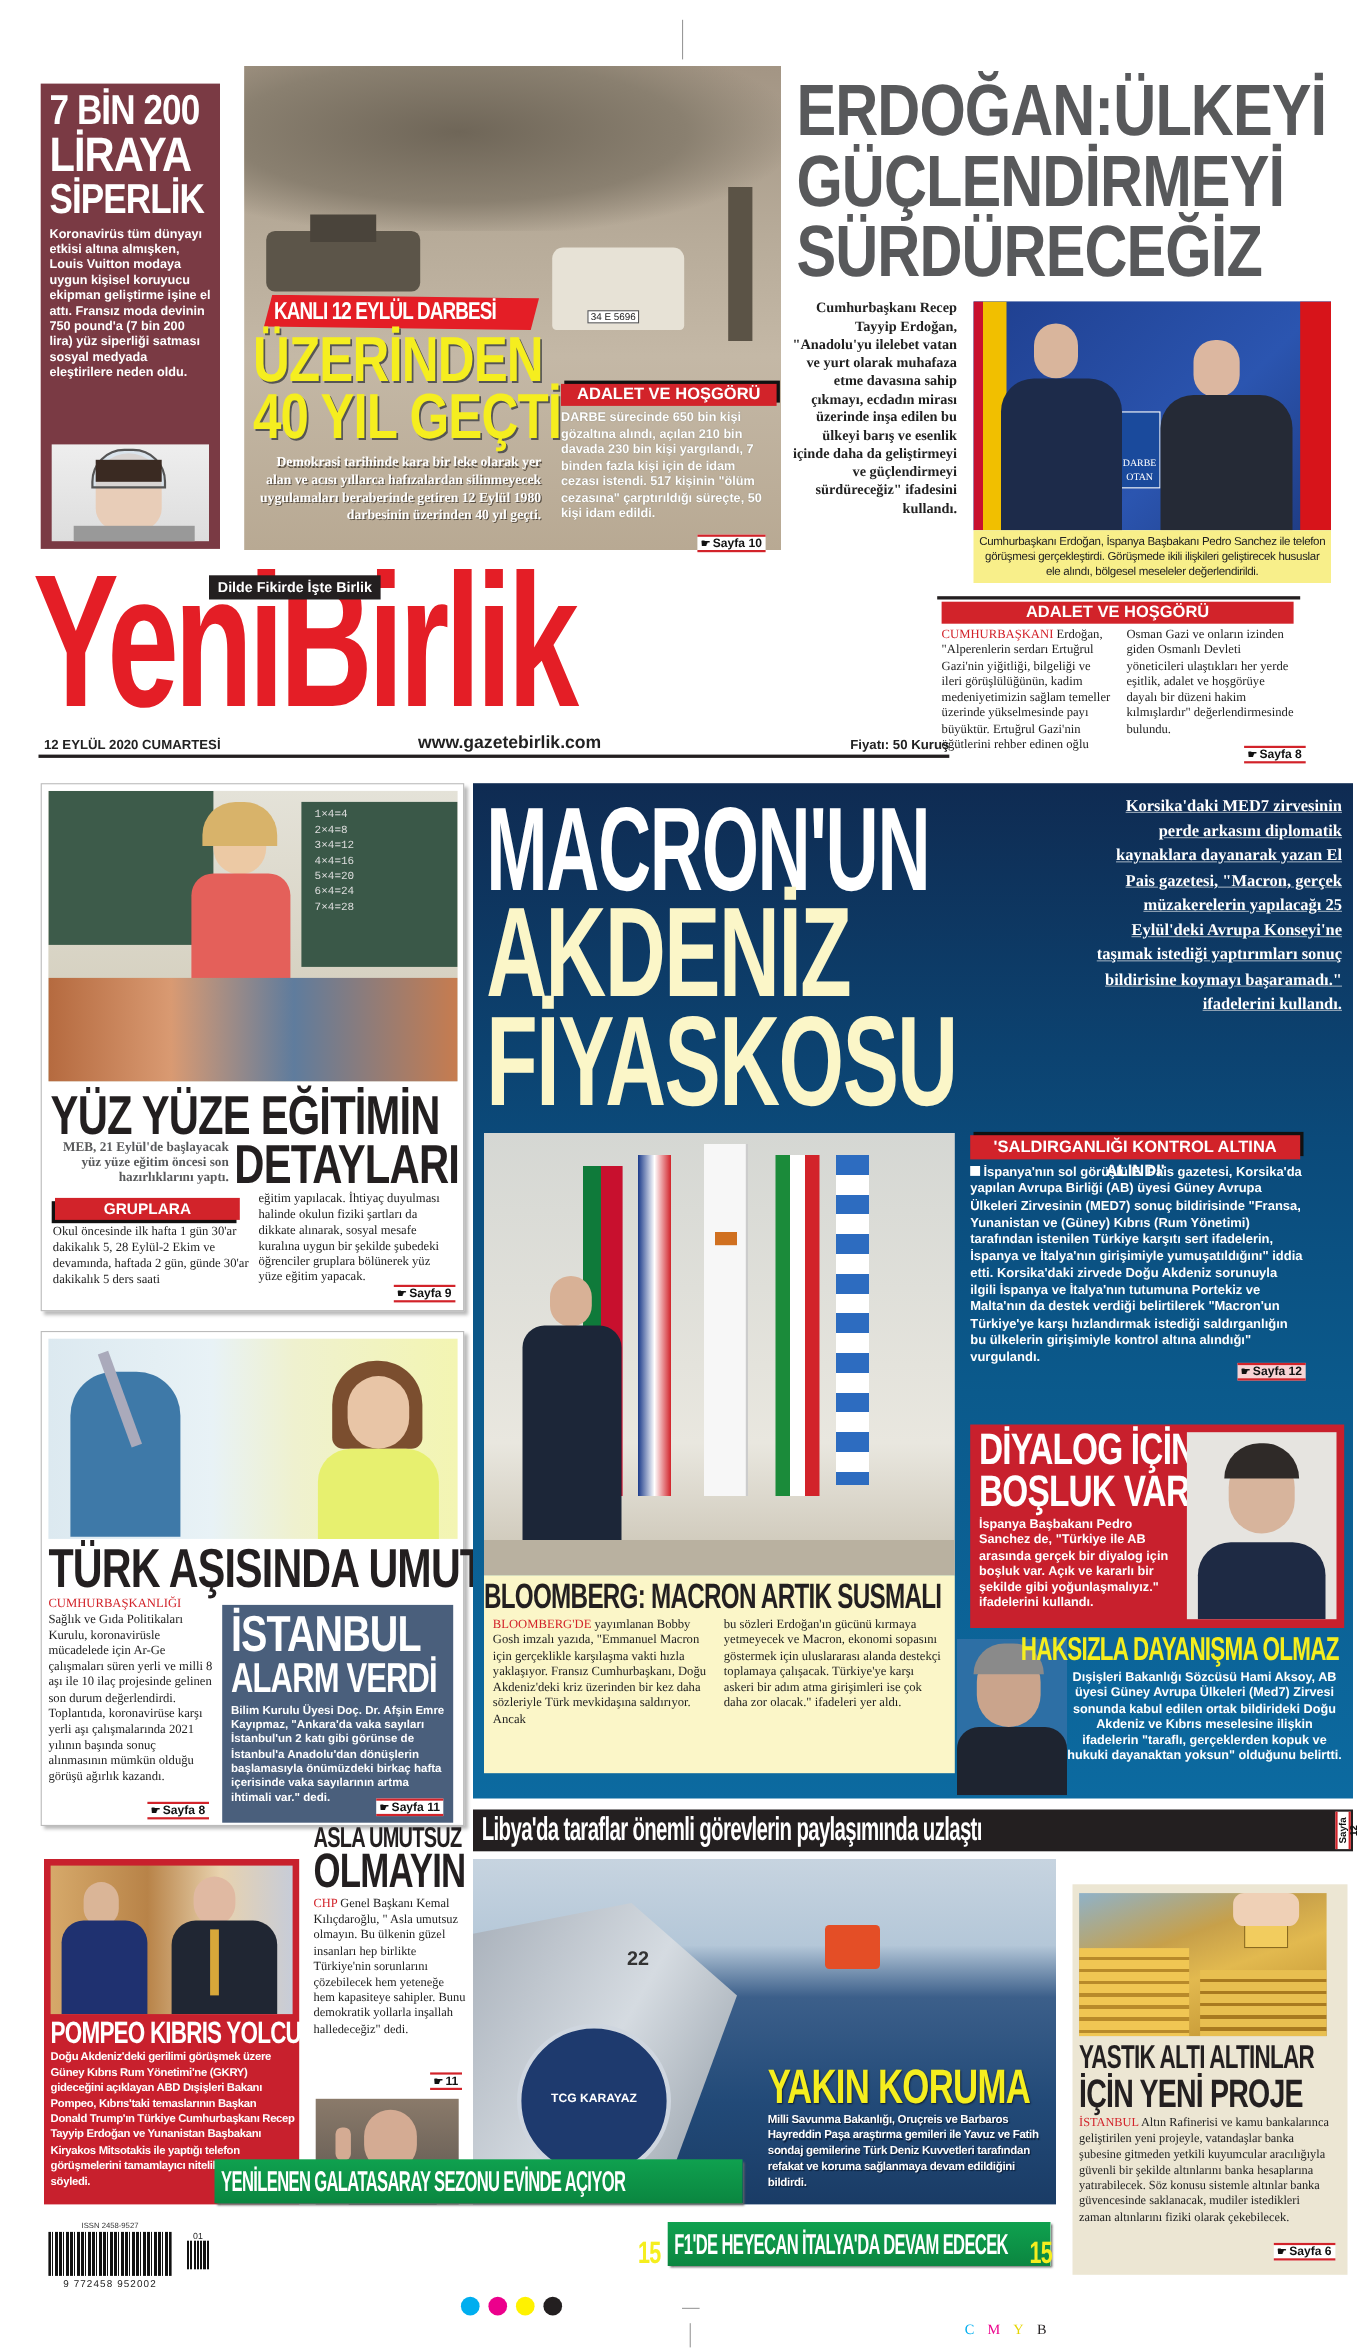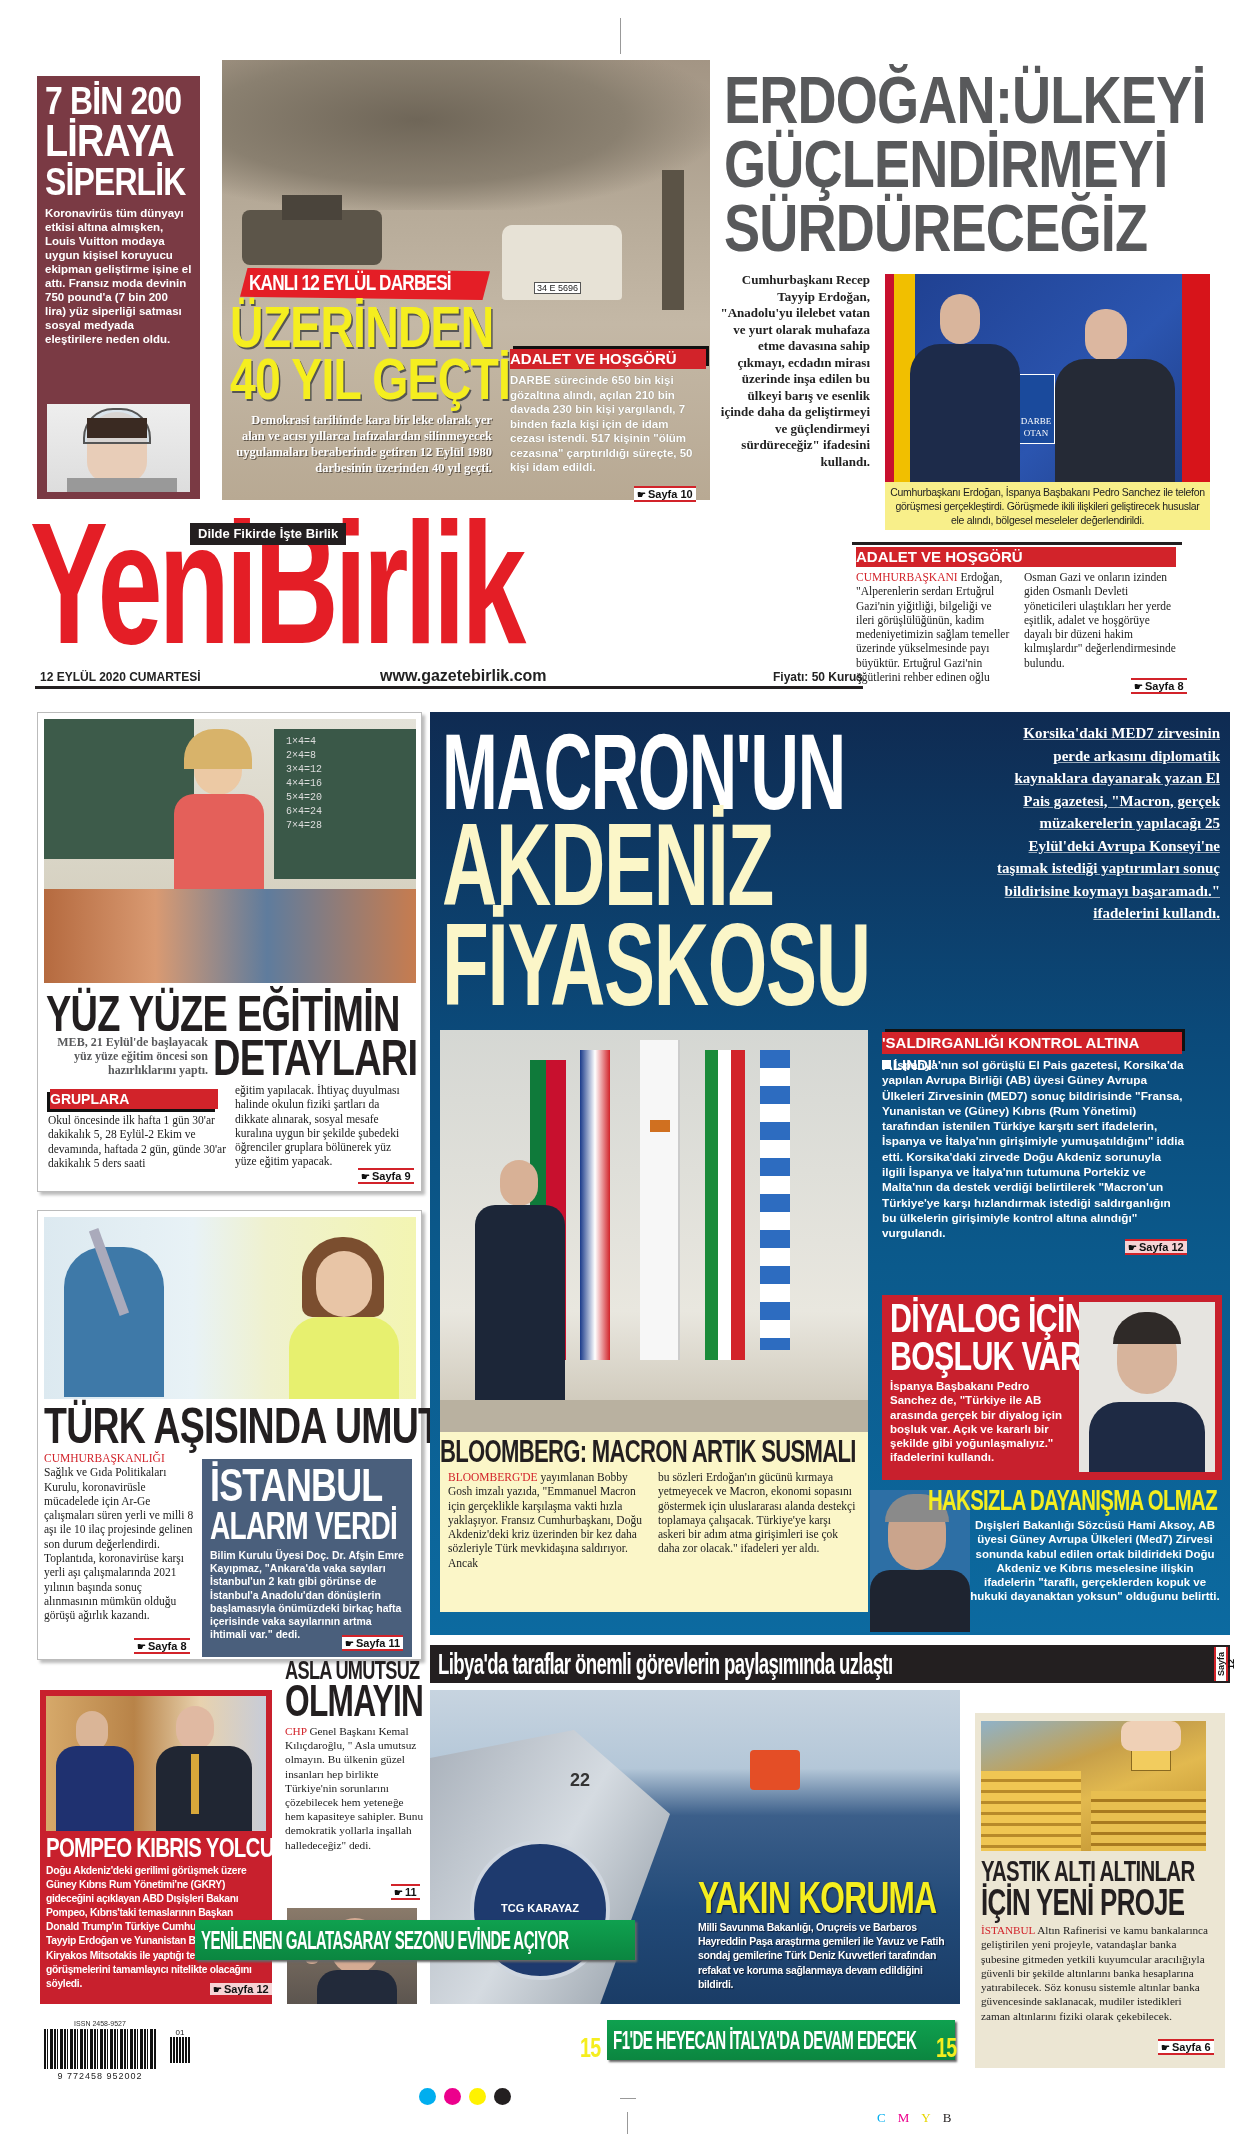--- a/index.html
+++ b/index.html
@@ -4,21 +4,21 @@
 <style>
 *{box-sizing:border-box;margin:0;padding:0}
 body{width:1247px;height:2135px;background:#fff;position:relative;font-family:"Liberation Sans",sans-serif;color:#222;overflow:hidden}
 .abs{position:absolute}
 .cond{font-family:"Liberation Sans",sans-serif;font-weight:700;transform-origin:left top;white-space:nowrap;letter-spacing:-1px}
 .serif{font-family:"Liberation Serif","DejaVu Serif",serif}
 .photo{position:absolute;overflow:hidden}
 .sayfa{display:inline-block;font-family:"Liberation Sans",sans-serif;font-weight:700;font-size:11px;border-top:2px solid #d2232a;border-bottom:2px solid #d2232a;padding:0 3px;background:#fff;color:#111;white-space:nowrap}
 .sayfa.pink{background:#f6d3d5}
 .hand{font-size:10px;margin-right:2px}
-.redtag{background:#d2232a;color:#fff;font-weight:700;box-shadow:3px -3px 0 #111}
+.redtag{background:#d2232a;color:#fff;font-weight:700;text-align:center;box-shadow:3px -3px 0 #111}
 .crop{position:absolute;background:#999}
 </style>
 </head>
 <body>
 
 <div class="crop" style="left:620px;top:18px;width:1px;height:36px"></div>
 <div class="crop" style="left:612px;top:64px;width:16px;height:1px"></div>
 
 <div class="abs" style="left:37px;top:76px;width:163px;height:423px;background:#7a3a44;padding:6px 8px">
   <div class="cond" style="color:#fff;font-size:38px;line-height:38px;transform:scaleX(.84)">7 BİN 200</div>
@@ -236,21 +236,21 @@
 <div class="abs" style="left:40px;top:2020px;width:120px;height:62px">
   <div style="font-size:7px;text-align:center;color:#333">ISSN 2458-9527</div>
   <div style="height:40px;margin:2px 4px;background:repeating-linear-gradient(90deg,#111 0 2px,#fff 2px 3px,#111 3px 4px,#fff 4px 6px,#111 6px 9px,#fff 9px 10px)"></div>
   <div style="font-size:9px;text-align:center;letter-spacing:1px">9 772458 952002</div>
 </div>
 <div class="abs" style="left:170px;top:2028px;width:20px;height:40px">
   <div style="font-size:8px;text-align:center">01</div>
   <div style="height:26px;background:repeating-linear-gradient(90deg,#111 0 2px,#fff 2px 3px)"></div>
 </div>
 
-<div class="abs" style="left:195px;top:1920px;width:440px;height:40px;background:linear-gradient(180deg,#0fa14f,#0b8640);box-shadow:2px 2px 2px #666">
+<div class="abs" style="left:195px;top:1963px;width:480px;height:40px;background:linear-gradient(180deg,#0fa14f,#0b8640);box-shadow:2px 2px 2px #666">
   <div class="cond" style="position:absolute;left:6px;top:5px;color:#fff;font-size:26px;line-height:30px;transform:scaleX(.58)">YENİLENEN GALATASARAY SEZONU EVİNDE AÇIYOR</div>
 </div>
 <div class="abs cond" style="left:580px;top:2034px;color:#f5ee1f;font-size:28px;line-height:28px;transform:scaleX(.7)">15</div>
 <div class="abs" style="left:607px;top:2020px;width:348px;height:40px;background:linear-gradient(180deg,#0fa14f,#0b8640);box-shadow:2px 2px 2px #666">
   <div class="cond" style="position:absolute;left:6px;top:5px;color:#fff;font-size:26px;line-height:30px;transform:scaleX(.58)">F1'DE HEYECAN İTALYA'DA DEVAM EDECEK</div>
 </div>
 <div class="abs cond" style="left:936px;top:2034px;color:#f5ee1f;font-size:28px;line-height:28px;transform:scaleX(.7)">15</div>
 
 <div class="abs" style="left:419px;top:2088px;display:flex;gap:8px">
   <span style="width:17px;height:17px;border-radius:9px;background:#00aeef"></span>

